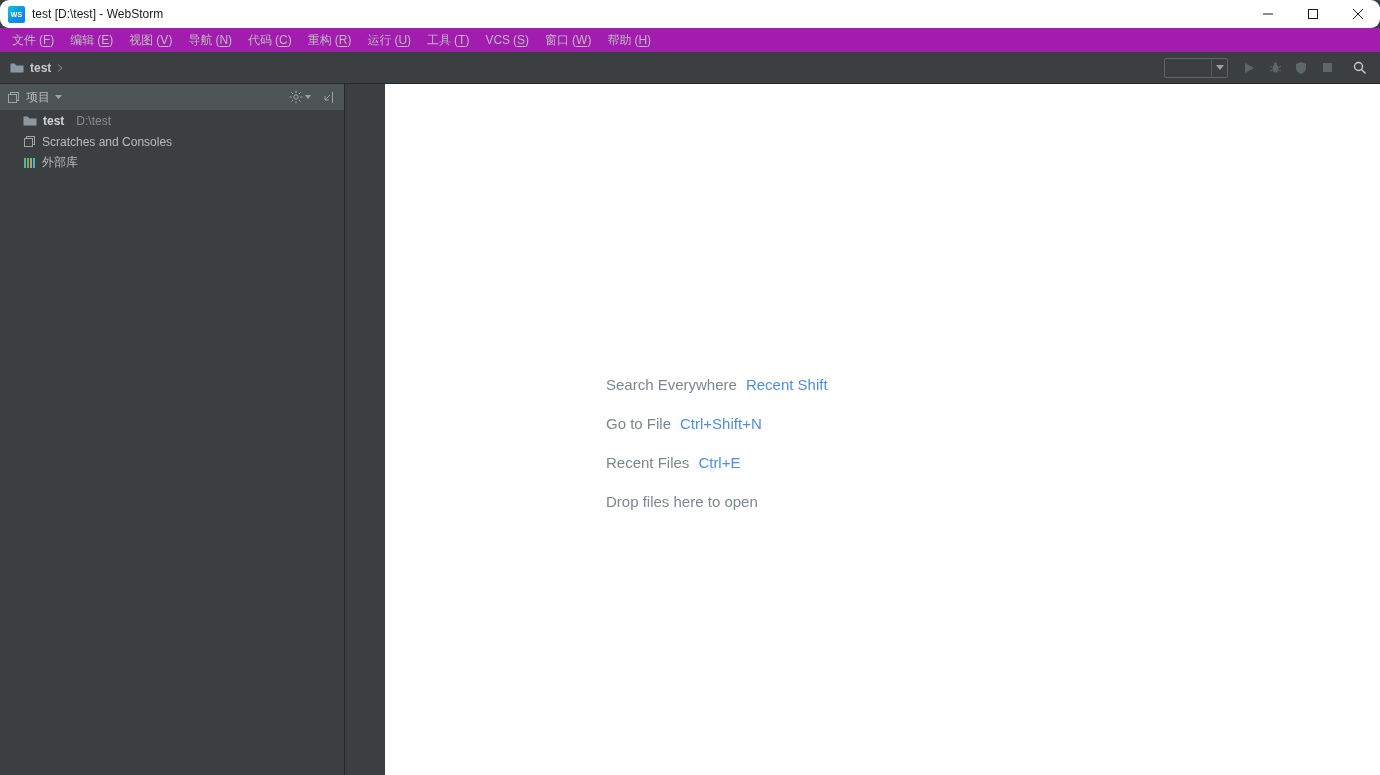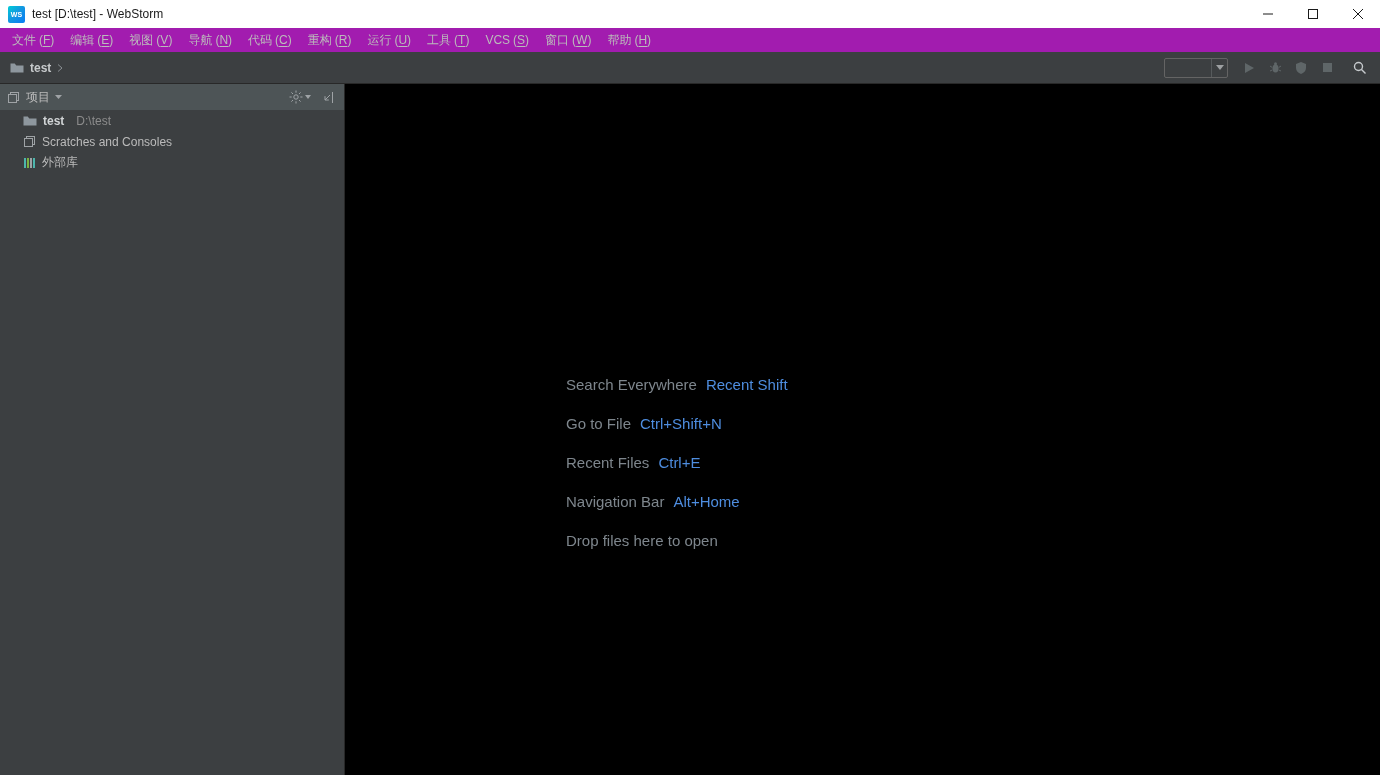--- a/index.html
+++ b/index.html
@@ -2,21 +2,21 @@
 <html><head>
 <meta charset="utf-8">
 <style>
   * { margin:0; padding:0; box-sizing:border-box; }
   html,body { width:1380px; height:775px; overflow:hidden; }
   body { font-family:"Liberation Sans","DejaVu Sans",sans-serif; }
 
   .window { width:1380px; height:775px; display:flex; flex-direction:column; background:#3c3f41; }
 
   
-  .title-bar { flex:0 0 28px; height:28px; background:#ffffff; display:flex; align-items:center; padding-left:8px; }
+  .title-bar { flex:0 0 28px; height:28px; background:#ffffff; display:flex; align-items:center; padding-left:8px;border-radius:9px; }
   .app-icon { width:17px; height:17px; border-radius:2px; margin-right:7px;
               background:linear-gradient(135deg,#00cdd7 0%,#1299e0 45%,#0a7bf5 100%);
               color:#fff; font-size:7px; font-weight:bold; display:flex; align-items:center; justify-content:center; letter-spacing:0; }
   .title-text { font-size:12px; color:#1a1a1a; }
   .win-controls { margin-left:auto; display:flex; height:100%; }
   .win-btn { width:45px; height:100%; display:flex; align-items:center; justify-content:center; cursor:default; }
 
   
   .menu-bar { flex:0 0 24px; height:24px; background:#a21caf; display:flex; align-items:stretch; padding-left:4px; }
   .menu-item { padding:0 8px; font-size:12px; color:#bbbbbb; display:flex; align-items:center; white-space:nowrap; }
@@ -47,21 +47,21 @@
   .panel-title { font-size:12px; color:#bbbbbb; margin:0 5px 0 6px; }
   .panel-header-right { margin-left:auto; display:flex; align-items:center; gap:10px; padding-right:4px; }
   .gear-wrap { display:flex; align-items:center; gap:2px; }
 
   .tree { padding-top:0; }
   .tree-row { height:21px; display:flex; align-items:center; padding-left:23px; gap:6px; font-size:12px; color:#bbbbbb; white-space:nowrap; }
   .tree-label-bold { font-weight:bold; color:#d1d4d6; }
   .tree-path { color:#8c8c8c; margin-left:6px; }
 
   
-  .editor { flex:1; background:#000000; position:relative; }
+  .editor { flex:1; background:#ffffff; position:relative;margin-left:40px; }
   .hints { position:absolute; left:221px; top:281px; }
   .hint-line { height:39px; display:flex; align-items:center; gap:9px; font-size:15px; white-space:nowrap; }
   .hint-label { color:#7e868d; }
   .hint-key { color:#4e8ddf; }
 
   svg { display:block; }
 </style>
 </head>
 <body>
 
@@ -253,24 +253,20 @@
         </div>
         <div class="hint-line">
           <span class="hint-label">Go to File</span>
           <span class="hint-key">Ctrl+Shift+N</span>
         </div>
         <div class="hint-line">
           <span class="hint-label">Recent Files</span>
           <span class="hint-key">Ctrl+E</span>
         </div>
         <div class="hint-line">
-          <span class="hint-label">Navigation Bar</span>
-          <span class="hint-key">Alt+Home</span>
-        </div>
-        <div class="hint-line">
           <span class="hint-label">Drop files here to open</span>
           <span class="hint-key"></span>
         </div>
       </div>
     </div>
 
   </div>
 </div>
 
 </body></html>

